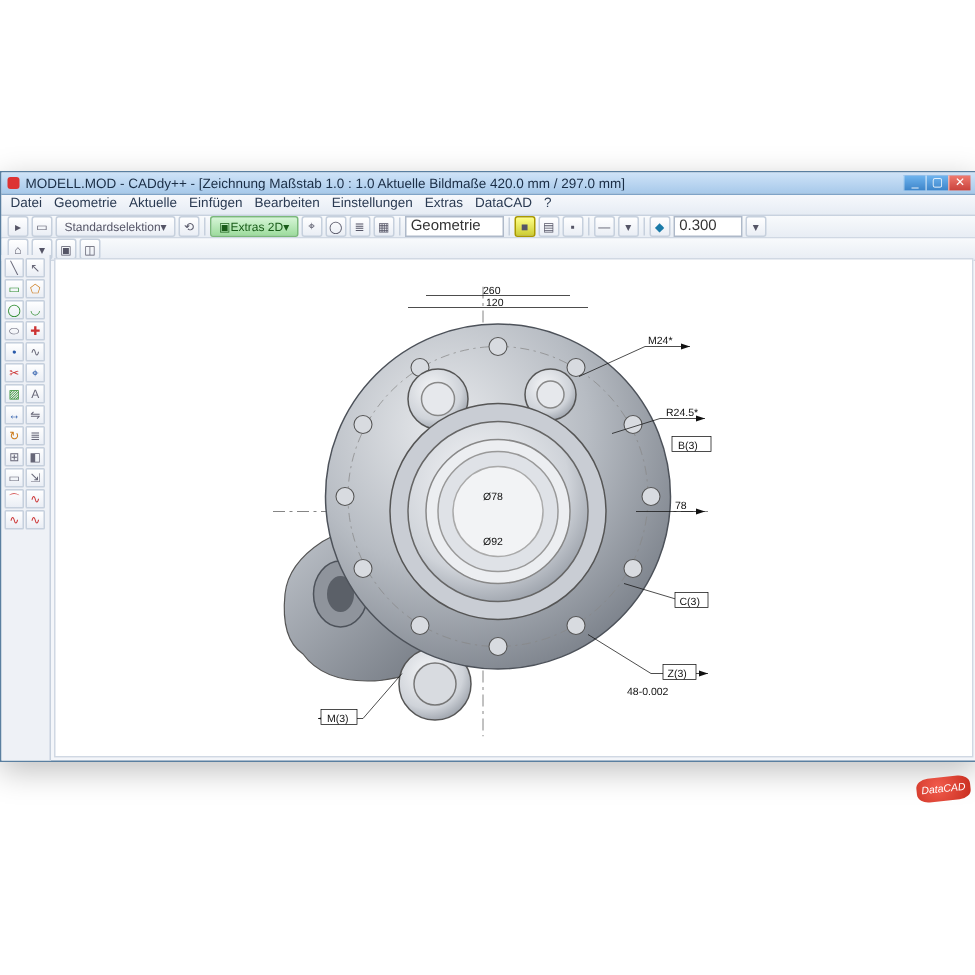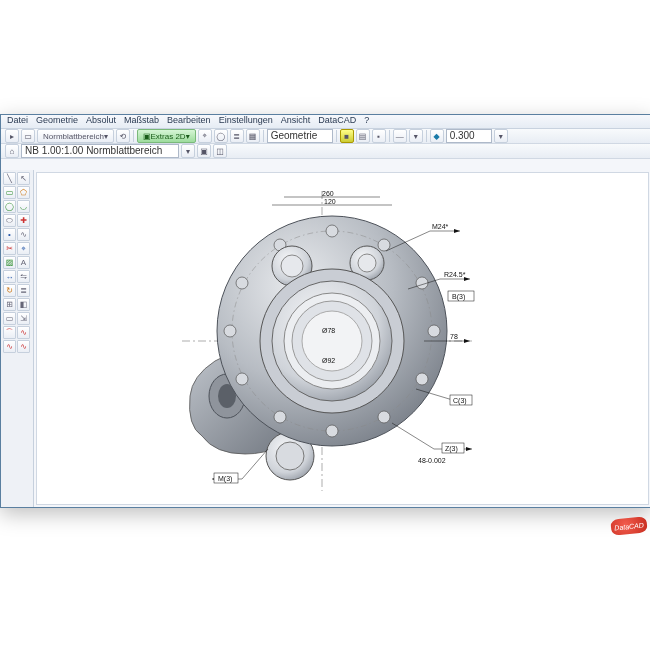--- a/index.html
+++ b/index.html
@@ -40,37 +40,47 @@
   
   .watermark{position:absolute;right:3px;bottom:116px;width:36px;height:16px;border-radius:8px/6px;background:radial-gradient(circle at 40% 40%,#f25c4d,#c72c1e);color:#fff;font-size:7px;font-style:italic;display:flex;align-items:center;justify-content:center;transform:rotate(-6deg)}
   
 </style>
 </head>
 <body>
 <div class="stage">
 
 <div class="window">
 
+  <div class="titlebar">
+    <div class="appicon"></div>
+    <div class="title">MODELL.MOD  -  CADdy++ - [Zeichnung    Maßstab 1.0 : 1.0   Aktuelle Bildmaße 420.0 mm / 297.0 mm]</div>
+    <div class="spacer"></div>
+    <div class="winbtns">
+      <div class="winbtn min">_</div>
+      <div class="winbtn max">▢</div>
+      <div class="winbtn close">✕</div>
+    </div>
+  </div>
 
   <div class="menubar">
     <span>Datei</span>
     <span>Geometrie</span>
-    <span>Absolut</span>
-    <span>Maßstab</span>
+    <span>Aktuelle</span>
+    <span>Einfügen</span>
     <span>Bearbeiten</span>
     <span>Einstellungen</span>
-    <span>Ansicht</span>
+    <span>Extras</span>
     <span>DataCAD</span>
     <span>?</span>
   </div>
 
   <div class="toolbar">
     <div class="tb-btn">▸</div>
     <div class="tb-btn">▭</div>
-    <div class="tb-btn wide"><span>Normblattbereich</span> ▾</div>
+    <div class="tb-btn wide"><span>Standardselektion</span> ▾</div>
     <div class="tb-btn">⟲</div>
     <div class="tb-sep"></div>
     <div class="tb-btn green wide">▣ <span>Extras 2D</span> ▾</div>
     <div class="tb-btn">⌖</div>
     <div class="tb-btn">◯</div>
     <div class="tb-btn">≣</div>
     <div class="tb-btn">▦</div>
     <div class="tb-sep"></div>
     <div class="tb-field" style="width:58px">
           <span>Geometrie</span>
@@ -85,23 +95,20 @@
     <div class="tb-sep"></div>
     <div class="tb-btn" style="color:#1a7aa8">◆</div>
     <div class="tb-field" style="width:38px">
           <span>0.300</span>
         </div>
     <div class="tb-btn">▾</div>
   </div>
 
   <div class="toolbar">
     <div class="tb-btn">⌂</div>
-    <div class="tb-field" style="width:150px">
-          <span>NB 1.00:1.00 Normblattbereich</span>
-        </div>
     <div class="tb-btn">▾</div>
     <div class="tb-btn">▣</div>
     <div class="tb-btn">◫</div>
   </div>
 
   <div class="workspace">
     <div class="left-tools">
       <div class="tbi">╲</div>
       <div class="tbi">↖</div>
       <div class="tbi grn">▭</div>

